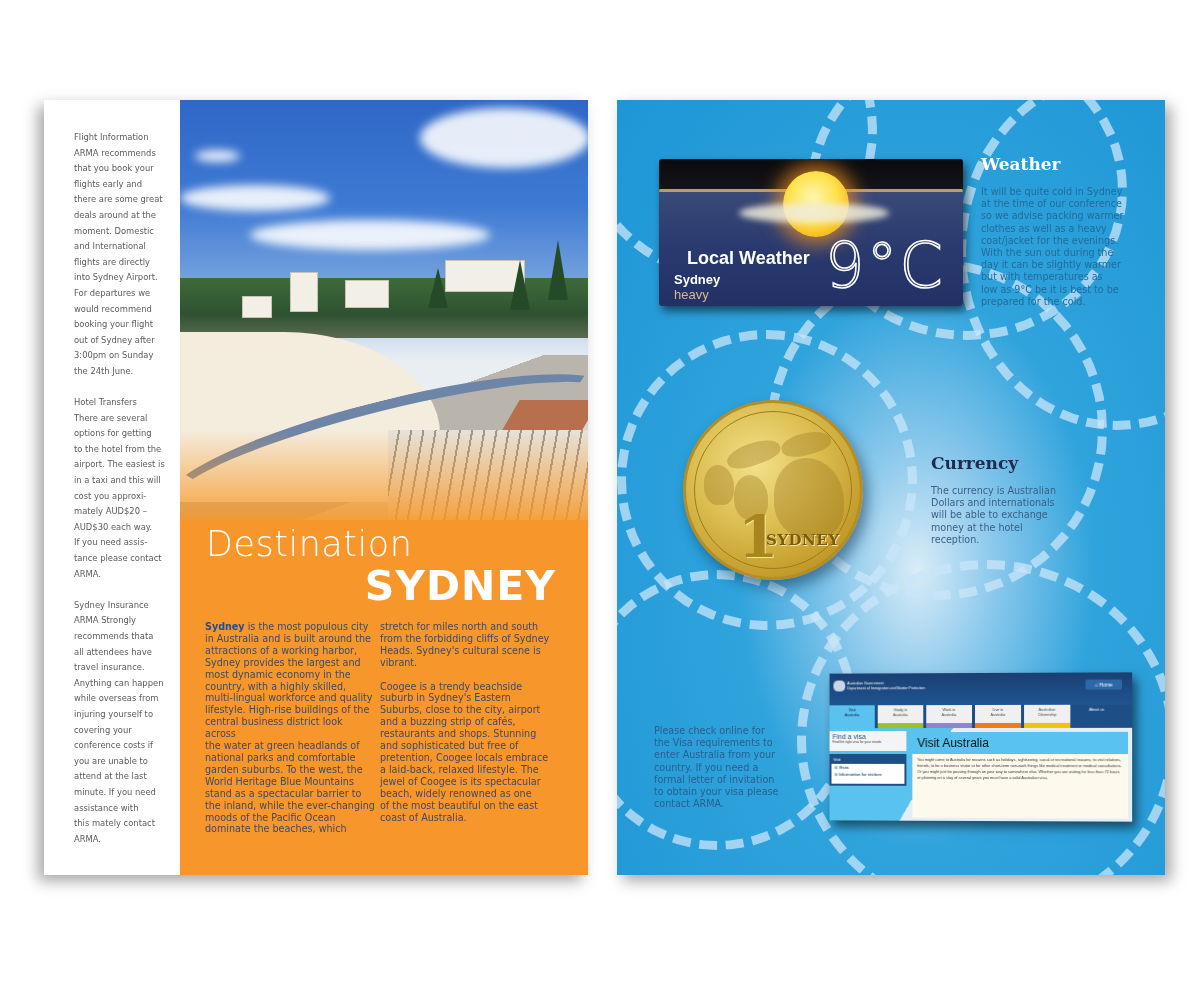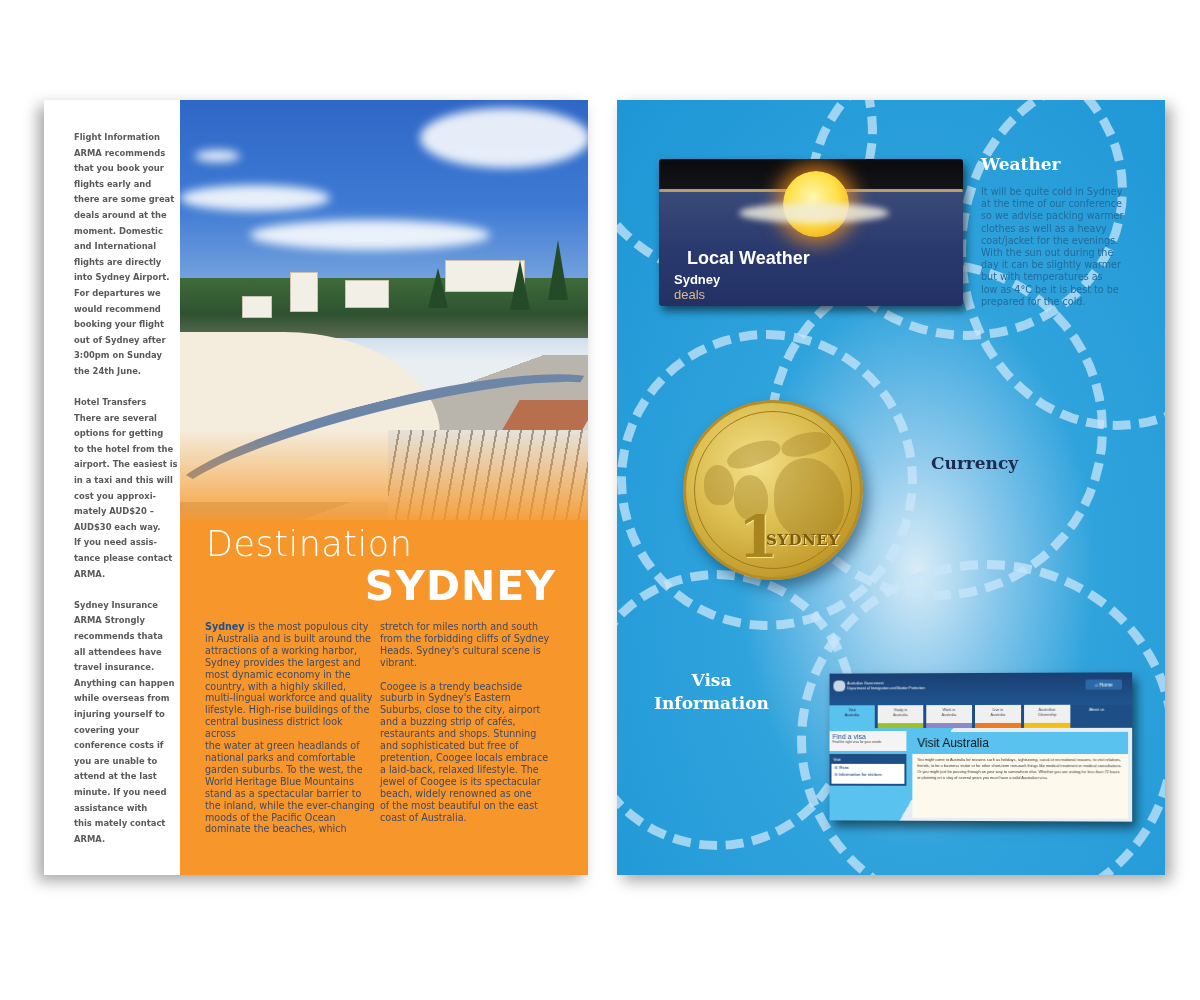--- a/index.html
+++ b/index.html
@@ -4,21 +4,21 @@
 <style>
   * { box-sizing: border-box; margin: 0; padding: 0; }
   html, body { width: 1200px; height: 1000px; background: #ffffff; overflow: hidden; }
   body { position: relative; font-family: "DejaVu Sans", sans-serif; }
 
   
   .page { position: absolute; top: 100px; height: 775px; overflow: hidden; }
   .page-left { left: 44px; width: 544px; background: #fff; box-shadow: -6px 6px 14px rgba(0,0,0,0.35); }
   .sidebar { position: absolute; left: 0; top: 0; width: 136px; height: 100%; background: #fff; padding: 30px 0 0 30px; }
   .sidebar-block { margin-bottom: 15.6px; }
-  .sidebar p { font-family: "DejaVu Sans", sans-serif; font-size: 8.4px; line-height: 15.6px; color: #5a5a5a; white-space: pre-line; font-weight: 700; }
+  .sidebar p { font-family: "DejaVu Sans", sans-serif; font-size: 8.4px; line-height: 15.6px; color: #5a5a5a; white-space: pre-line; font-weight: 400; }
 
   .photo { position: absolute; left: 136px; top: 0; width: 408px; height: 420px; overflow: hidden;
     background: linear-gradient(180deg, #2f67c6 0%, #3e7ad4 25%, #7aa6de 45%, #d7e3ef 58%, #e8eef2 62%); }
   .cloud { position: absolute; background: rgba(255,255,255,0.88); border-radius: 50%; filter: blur(5px); }
   .hill { position: absolute; left: 0; top: 178px; width: 408px; height: 60px;
     background: linear-gradient(180deg, #3f6b3a 0%, #2e5230 60%, #5b6a52 100%); }
   .bldg { position: absolute; background: #f2efe6; border: 1px solid #c9c3b0; }
   .tree { position: absolute; width: 0; height: 0; border-left: 10px solid transparent; border-right: 10px solid transparent; border-bottom: 60px solid #244a28; }
   .sand { position: absolute; left: 0; top: 232px; width: 260px; height: 170px; background: #f4ecdc; border-radius: 0 60% 0 0; }
   .promenade { position: absolute; left: 0; top: 255px; width: 408px; height: 200px;
@@ -224,52 +224,61 @@
   <div class="dots" style="left:0px;top:230px;width:300px;height:300px;"></div>
   <div class="dots" style="left:150px;top:160px;width:340px;height:340px;"></div>
   <div class="dots" style="left:-40px;top:470px;width:280px;height:280px;"></div>
   <div class="dots" style="left:180px;top:460px;width:380px;height:360px;"></div>
 
   <div class="weather-card">
     <div class="sun"></div>
     <div class="w-cloud"></div>
     <div class="w-title">Local Weather</div>
     <div class="w-city">Sydney</div>
-    <div class="w-sub">deals</div>
+    <div class="w-sub">heavy</div>
+    <div class="w-temp">9°C</div>
   </div>
 
   <div class="sec-title weather-title">Weather</div>
   <div class="sec-body weather-body">It will be quite cold in Sydney
 at the time of our conference
 so we advise packing warmer
 clothes as well as a heavy
 coat/jacket for the evenings.
 With the sun out during the
 day it can be slightly warmer
 but with temperatures as
-low as 4°C be it is best to be
+low as 9°C be it is best to be
 prepared for the cold.</div>
 
   <div class="coin">
     <div class="coin-inner"></div>
     <div class="kangaroo" style="left:95px;top:30px;width:50px;height:22px;transform:rotate(-15deg);"></div>
     <div class="kangaroo" style="left:40px;top:40px;width:55px;height:22px;transform:rotate(-20deg);"></div>
     <div class="kangaroo" style="left:18px;top:62px;width:30px;height:40px;"></div>
     <div class="kangaroo" style="left:48px;top:72px;width:34px;height:45px;"></div>
     <div class="kangaroo" style="left:88px;top:55px;width:70px;height:80px;"></div>
     <div class="coin-one">1</div>
     <div class="coin-dollar">SYDNEY</div>
   </div>
 
   <div class="sec-title currency-title">Currency</div>
-
-  <div class="sec-title visa-title">
-    <div>Visa</div>
-    <div>Information</div>
-  </div>
+  <div class="sec-body currency-body">The currency is Australian
+Dollars and internationals
+will be able to exchange
+money at the hotel
+reception.</div>
+
+  <div class="sec-body visa-body">Please check online for
+the Visa requirements to
+enter Australia from your
+country.  If you need a
+formal letter of invitation
+to obtain your visa please
+contact ARMA.</div>
 
   <div class="site">
     <div class="site-top">
       <div class="crest"></div>
       <div class="site-gov">Australian Government
 Department of Immigration and Border Protection</div>
       <div class="site-home">⌂ Home</div>
     </div>
     <div class="site-tabs">
       <div class="site-tab t0">Visit

